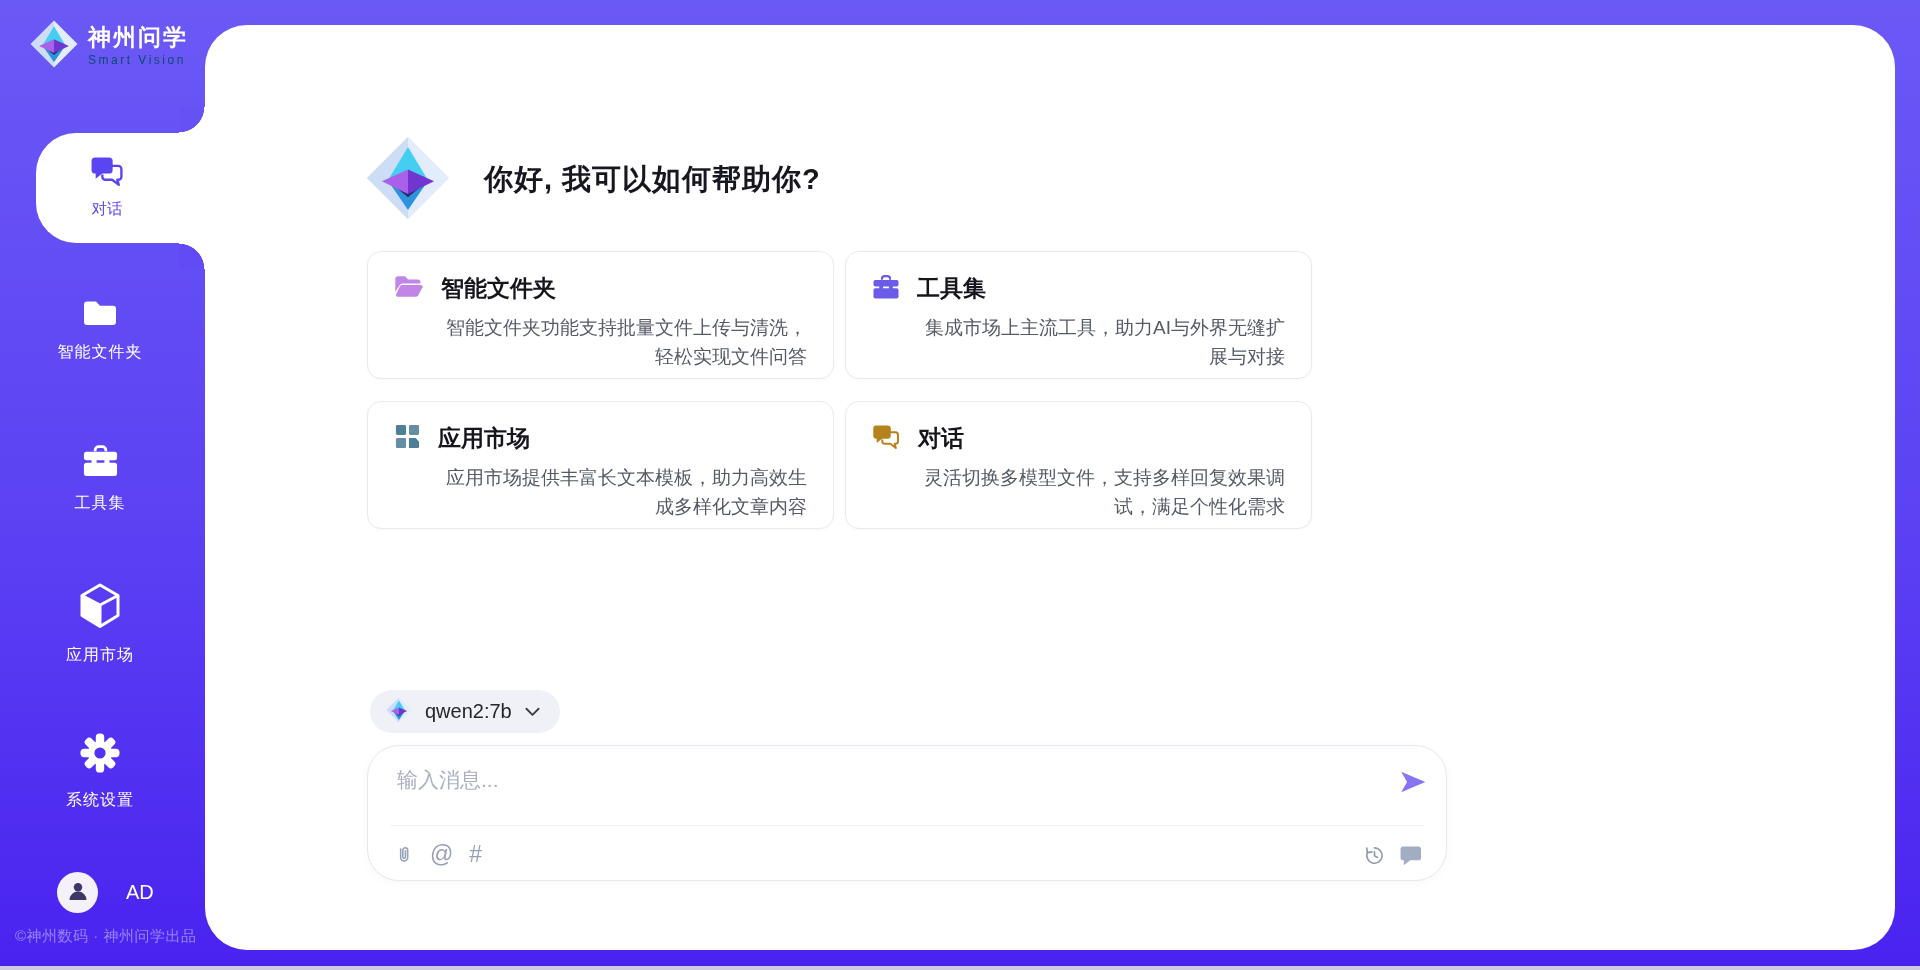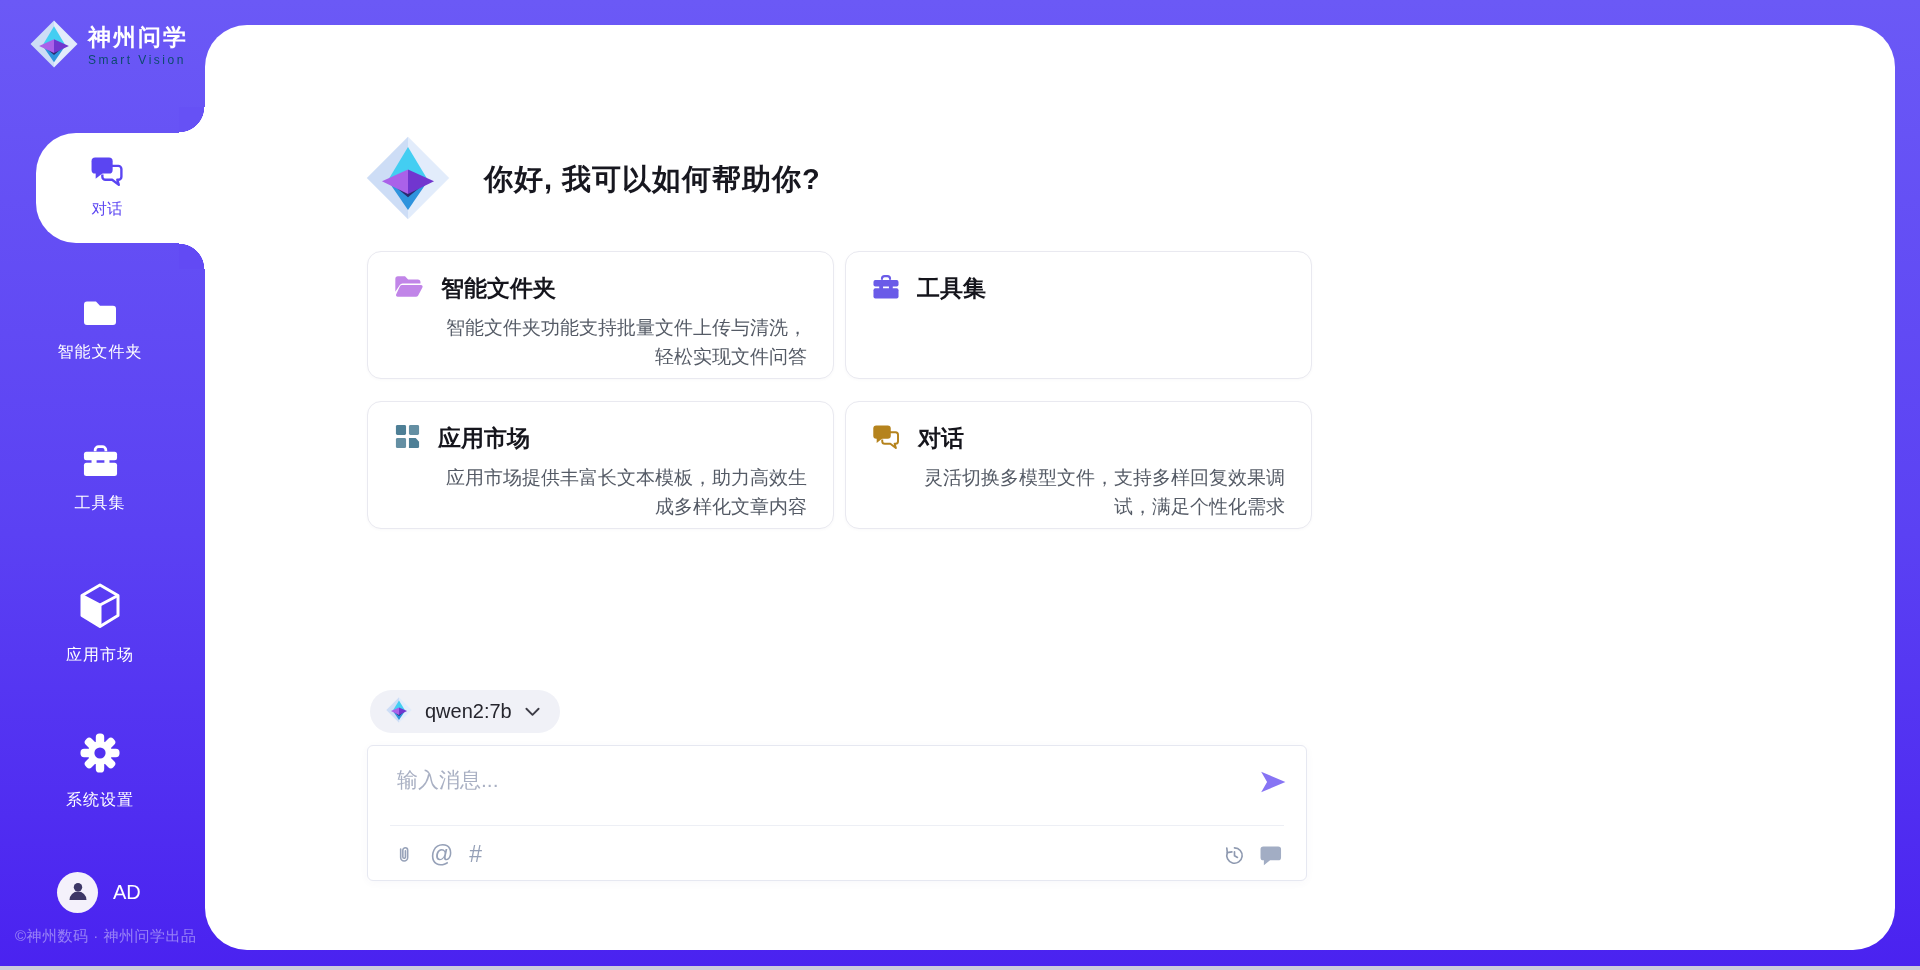--- a/index.html
+++ b/index.html
@@ -31,21 +31,21 @@
   .tab-label { font-size:15.5px; color:#5b45f2; font-weight:500; }
 
   .side-item { position:absolute; left:0; width:200px; display:flex; flex-direction:column;
                align-items:center; gap:11px; cursor:pointer; }
   .side-item .side-label { font-size:16px; color:#ffffff; letter-spacing:1px; }
   #item-folder   { top:297px; }
   #item-toolset  { top:444px; }
   #item-market   { top:582px; }
   #item-settings { top:731px; }
 
-  .avatar-row { position:absolute; left:57px; top:872px; display:flex; align-items:center; gap:15px; cursor:pointer; }
+  .avatar-row { position:absolute; left:57px; top:872px; display:flex; align-items:center; gap:28px; cursor:pointer; }
   .avatar { width:41px; height:41px; border-radius:50%; background:#f4f1fb;
             display:flex; align-items:center; justify-content:center; }
   .avatar-name { font-size:20px; color:#fff; }
 
   .side-footer { position:absolute; left:15px; top:927px; font-size:15px;
                  color:rgba(255,255,255,0.42); letter-spacing:0.5px; white-space:nowrap; }
 
   
   .greeting { position:absolute; left:366px; top:136px; display:flex; align-items:center; gap:18px; }
   .greeting h1 { margin:16px; font-size:29px; font-weight:bold; color:#17171f; letter-spacing:1px; }
@@ -59,22 +59,22 @@
   .card-title { font-size:23px; font-weight:bold; color:#15151c; }
   .card-desc { margin:9px 0 0 35px; font-size:19px; color:#555b66; line-height:29px;text-align:right; }
 
   
   .model-pill { position:absolute; left:370px; top:690px; height:43px; padding:0 20px 0 16px;
                 background:#f0f1f7; border-radius:22px; display:inline-flex; align-items:center;
                 gap:13px; cursor:pointer;justify-content:center; }
   .model-name { font-size:20px; color:#25252d; font-weight:500; }
 
   
-  .composer { position:absolute; left:367px; top:745px; width:940px; height:136px;
-              background:#fff; border:1.5px solid #e6e8f1; border-radius:6px;
+  .composer { position:absolute; left:367px; top:745px; width:1080px; height:136px;
+              background:#fff; border:1.5px solid #e6e8f1; border-radius:32px;
               box-shadow:0 2px 8px rgba(70,70,120,0.04); }
   .composer input { position:absolute; left:27px; top:15px; width:820px; height:38px;
                     border:none; outline:none; background:transparent;
                     font-size:21px; color:#333; font-family:inherit; }
   .composer input::placeholder { color:#a9b0c3; }
   .send-btn { position:absolute; right:19px; top:23px; width:28px; height:26px; cursor:pointer; }
   .composer-divider { position:absolute; left:22px; right:22px; top:79px; height:1px; background:#edeff5; }
   .tool-left  { position:absolute; left:26px;  bottom:14px; display:flex; align-items:center; gap:16px; color:#96a1b8; }
   .tool-right { position:absolute; right:23px; bottom:14px; display:flex; align-items:center; gap:15px; color:#8e99b0; }
   .glyph-icon { font-size:23px; line-height:1; cursor:pointer; }
@@ -230,20 +230,21 @@
         <svg width="28" height="26" viewBox="0 0 38 34">
           <path d="M13.5 7 V5.8 a3.6 3.6 0 0 1 3.6 -3.6 h3.8 a3.6 3.6 0 0 1 3.6 3.6 V7" fill="none" stroke="#6a5be8" stroke-width="2.8"></path>
           <rect x="2" y="7.5" width="34" height="8.8" rx="2.6" fill="#6a5be8"></rect>
           <rect x="9.8" y="13" width="5.2" height="7.2" rx="1.4" fill="#6a5be8"></rect>
           <rect x="23" y="13" width="5.2" height="7.2" rx="1.4" fill="#6a5be8"></rect>
           <rect x="2" y="18.8" width="34" height="13.7" rx="2.6" fill="#6a5be8"></rect>
         </svg>
       </span>
       <span class="card-title">工具集</span>
     </div>
+    <div class="card-desc">集成市场上主流工具，助力AI与外界无缝扩展与对接</div>
   </div>
 
   <div class="card">
     <div class="card-head">
       <span>
         <svg width="27" height="27" viewBox="0 0 28 28">
           <g fill="#4e7f96">
             <rect x="2" y="2" width="10.5" height="10.5" rx="1.5"></rect>
             <rect x="15.5" y="2" width="10.5" height="10.5" rx="1.5" opacity="0.88"></rect>
             <rect x="2" y="15.5" width="10.5" height="10.5" rx="1.5" opacity="0.88"></rect>

